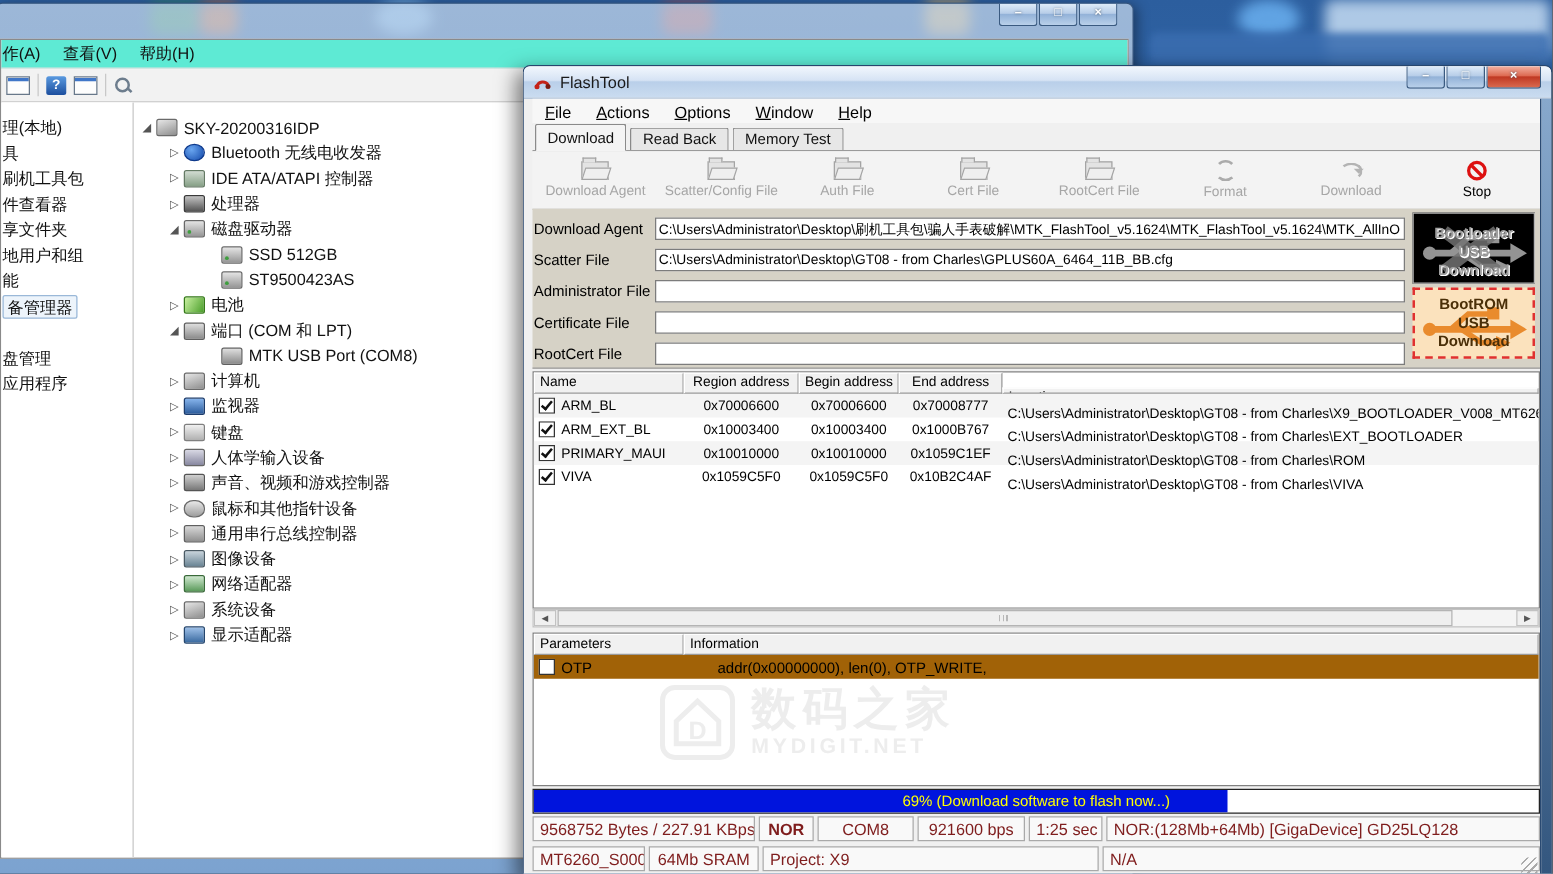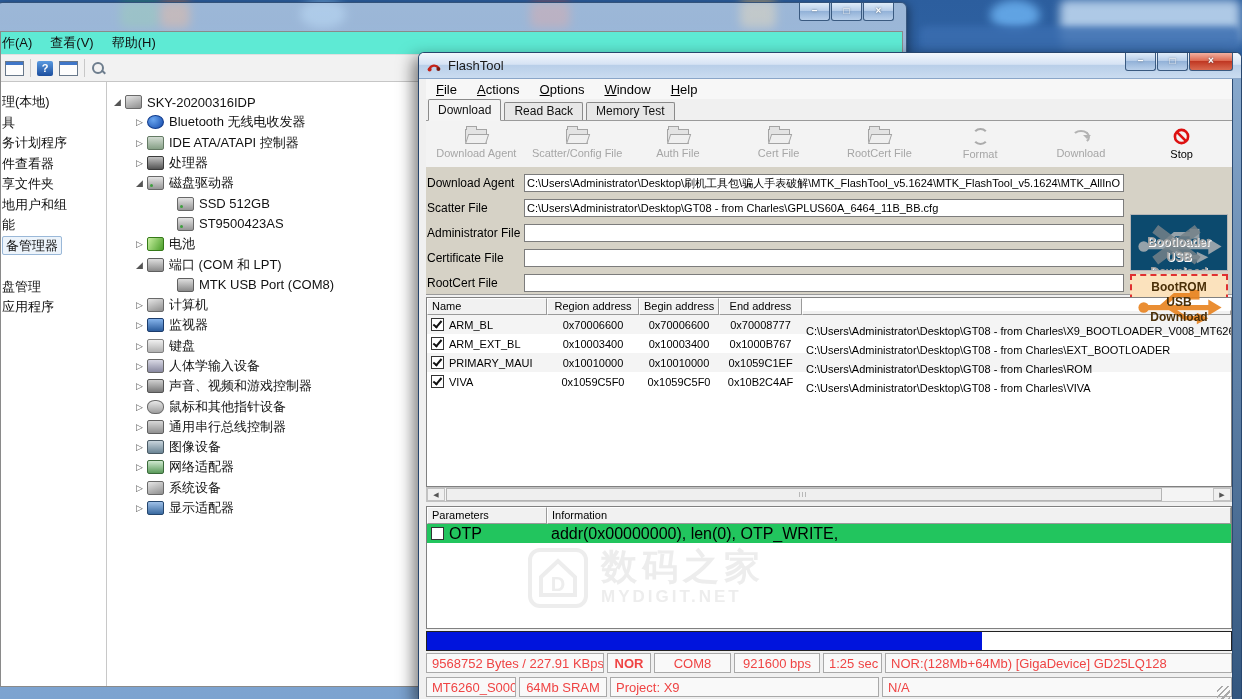--- a/index.html
+++ b/index.html
@@ -87,21 +87,21 @@
   .ico-dl::after{content:"";position:absolute;right:-3px;bottom:-1px;border:4px solid transparent;border-top-color:#b3b3b3;}
   
   .ft-fields{position:absolute;left:0;right:0;top:114px;height:128px;background:#d6d2c6;border-bottom:1px solid #9a9a9a;box-sizing:border-box;padding:6px 0 0 1px;}
   .frow{display:flex;align-items:center;height:20px;margin-bottom:5px;}
   .flabel{width:97px;font-size:12px;color:#000;flex:0 0 97px;}
   .fin{flex:1;height:16px;border:1px solid #7c7c7c;background:#fff;font-size:11px;font-family:"Liberation Sans","DejaVu Sans",sans-serif;padding:0 2px;margin-right:108px;color:#000;}
   .usbbox{position:absolute;right:2px;top:3px;width:100px;height:121px;}
   .usbbtn{position:relative;width:98px;height:57px;margin-bottom:3px;overflow:hidden;text-align:center;box-sizing:border-box;}
   .usbbtn .ln{display:block;position:relative;z-index:2;font-size:12px;font-weight:bold;line-height:15px;}
   .usbbtn svg{position:absolute;left:3px;top:5px;z-index:1;}
-  .usb-dis{background:#0c4a6e;border:1px solid #b5b5b5;color:#9f9f9f;text-shadow:1px 1px 0 #fff;padding-top:20px;margin-top:44px;}
+  .usb-dis{background:#000000;border:1px solid #b5b5b5;color:#9f9f9f;text-shadow:1px 1px 0 #fff;padding-top:8px;}
   .usb-act{background:#fbe2bd;border:2px dashed #e03030;color:#4a2f08;padding-top:4px;}
   
   .ft-table{position:absolute;left:0;right:0;top:244px;height:190px;background:#fff;border:1px solid #808080;box-sizing:border-box;overflow:hidden;}
   .thead{display:flex;height:17px;}
   .th{background:#f1f1f1;border:1px solid;border-color:#fff #9a9a9a #9a9a9a #fff;font-size:11px;color:#000;padding:1px 4px;box-sizing:border-box;white-space:nowrap;overflow:hidden;}
   .c-name{width:120px;flex:0 0 120px;}
   .c-region{width:92px;flex:0 0 92px;text-align:center;}
   .c-begin{width:80px;flex:0 0 80px;text-align:center;}
   .c-end{width:83px;flex:0 0 83px;text-align:center;}
   .c-loc{flex:1;text-align:left;margin-top:12px;}
@@ -116,33 +116,33 @@
   .hscroll{position:absolute;left:0;right:0;top:434px;height:15px;display:flex;background:#f4f4f4;border:1px solid #c2c2c2;box-sizing:border-box;}
   .sarr{width:16px;background:#f0f0f0;border:1px solid #c2c2c2;font-size:7px;color:#555;display:flex;align-items:center;justify-content:center;}
   .strack{flex:1;position:relative;}
   .sthumb{position:absolute;left:1px;top:0;bottom:0;width:93%;background:#efefef;border:1px solid #b4b4b4;}
   .sthumb::after{content:"";position:absolute;left:50%;top:3px;bottom:3px;width:9px;margin-left:-5px;
     background:repeating-linear-gradient(90deg,#b8b8b8 0 1px,transparent 1px 3px);}
   
   .ft-params{position:absolute;left:0;right:0;top:453px;height:123px;background:#fff;border:1px solid #808080;box-sizing:border-box;overflow:hidden;}
   .c-param{width:120px;flex:0 0 120px;text-align:left;}
   .c-info{flex:1;text-align:left;}
-  .prow{display:flex;height:19px;align-items:center;font-size:16px;background:#22c55e;color:#000;}
+  .prow{display:flex;height:19px;align-items:center;font-size:12px;background:#a16207;color:#000;gap:23px;}
   .wm{position:absolute;left:100px;top:40px;display:flex;align-items:center;gap:12px;color:#ededed;}
   .wm-cn{font-size:36px;font-weight:bold;letter-spacing:5px;line-height:36px;}
   .wm-en{font-size:17px;font-weight:bold;letter-spacing:3px;margin-top:2px;}
   
   .pbar{position:absolute;left:0;right:0;top:578px;height:20px;border:1px solid #222;background:#fff;box-sizing:border-box;overflow:hidden;}
   .pfill{position:absolute;left:0;top:0;bottom:0;background:#0014dd;}
   .ptext{position:absolute;left:0;right:0;top:0;bottom:0;display:flex;align-items:center;justify-content:center;
     color:#ffff00;font-size:12px;}
   .srow{position:absolute;left:0;right:0;display:flex;gap:3px;}
   .srow1{top:600px;height:22px;}
   .srow2{top:624px;height:23px;}
-  .scell{border:1px solid #a9a9a9;background:#f9f9f9;height:20px;line-height:20px;padding:0 5px;font-size:13px;color:#ef4444;
+  .scell{border:1px solid #a9a9a9;background:#f9f9f9;height:20px;line-height:20px;padding:0 5px;font-size:13px;color:#7f1d1d;
     overflow:hidden;white-space:nowrap;box-sizing:border-box;flex:0 0 auto;}
   .scell.grow{flex:1 1 auto;position:relative;}
   .scell.bold{font-weight:bold;}
   .grip{position:absolute;right:1px;bottom:1px;width:13px;height:13px;
     background:repeating-linear-gradient(135deg,transparent 0 3px,#aaa 3px 4.5px);}
   .dm-bottom{position:absolute;left:0;right:0;bottom:0;height:13px;}
 </style>
 </head>
 <body>
 
@@ -193,21 +193,21 @@
 
             <div class="nav-item" data-name="console-nav-item">
               <span class="nv" data-name="nav-label">理(本地)</span>
             </div>
 
             <div class="nav-item" data-name="console-nav-item">
               <span class="nv" data-name="nav-label">具</span>
             </div>
 
             <div class="nav-item" data-name="console-nav-item">
-              <span class="nv" data-name="nav-label">务计划程序</span>
+              <span class="nv" data-name="nav-label">刷机工具包</span>
             </div>
 
             <div class="nav-item" data-name="console-nav-item">
               <span class="nv" data-name="nav-label">件查看器</span>
             </div>
 
             <div class="nav-item" data-name="console-nav-item">
               <span class="nv" data-name="nav-label">享文件夹</span>
             </div>
 
@@ -592,20 +592,21 @@
           </svg>
           <div>
             <div class="wm-cn" data-name="watermark-cn-text">数码之家</div>
             <div class="wm-en" data-name="watermark-en-text">MYDIGIT.NET</div>
           </div>
         </div>
       </div>
 
       <div class="pbar" data-name="progress-bar">
         <div class="pfill" data-name="progress-fill" style="width: 69%;"></div>
+        <div class="ptext" data-name="progress-text">69% (Download software to flash now...)</div>
       </div>
 
       <div class="srow srow1" data-name="status-bar-row1">
 
           <div class="scell" data-name="status-cell" style="width: 178px; text-align: left;">9568752 Bytes / 227.91 KBps</div>
 
           <div class="scell bold" data-name="status-cell" style="width: 44px; text-align: center;">NOR</div>
 
           <div class="scell" data-name="status-cell" style="width: 77px; text-align: center;">COM8</div>
 

